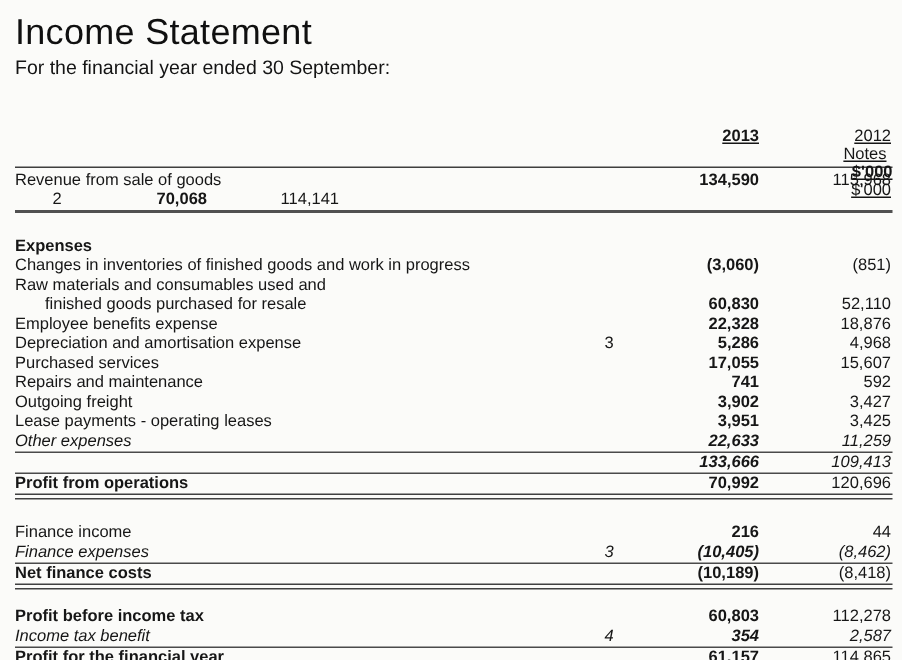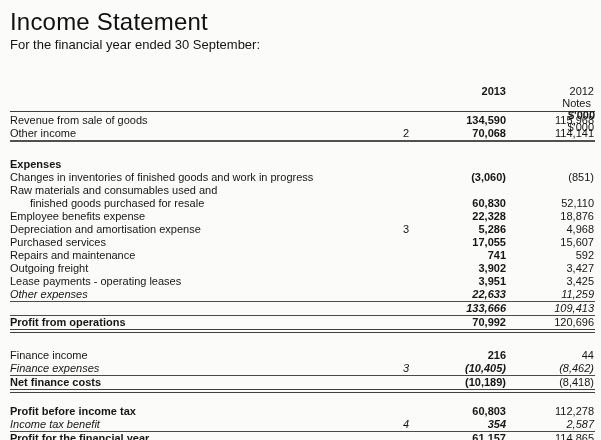--- a/index.html
+++ b/index.html
@@ -41,20 +41,21 @@
     width: 585px;
   }
   .hrow, .row {
     display: flex;
     align-items: flex-end;
   }
   .hrow {
     height: 12px;
     line-height: 12px;
     font-size: 11px;
+    text-decoration: underline;
   }
   .hrow-units {
     border-bottom: 1px solid #3e3e3e;
     padding-bottom: 2px;
     margin-bottom: 2px;
     flex-direction: column;
   }
   .row {
     height: 13px;
     line-height: 13px;
@@ -97,21 +98,20 @@
       <div class="c-12">$'000</div>
     </div>
     <div>
         <div class="row ">
           <div class="c-label">Revenue from sale of goods</div>
           <div class="c-notes"></div>
           <div class="c-13">134,590</div>
           <div class="c-12">115,968</div>
         </div>
         <div class="row rule-heavy">
-          <div class="c-label">Other income</div>
           <div class="c-notes">2</div>
           <div class="c-13">70,068</div>
           <div class="c-12">114,141</div>
         </div>
         <div class="spacer"></div>
         <div class="row bold">
           <div class="c-label">Expenses</div>
           <div class="c-notes"></div>
           <div class="c-13"></div>
           <div class="c-12"></div>

